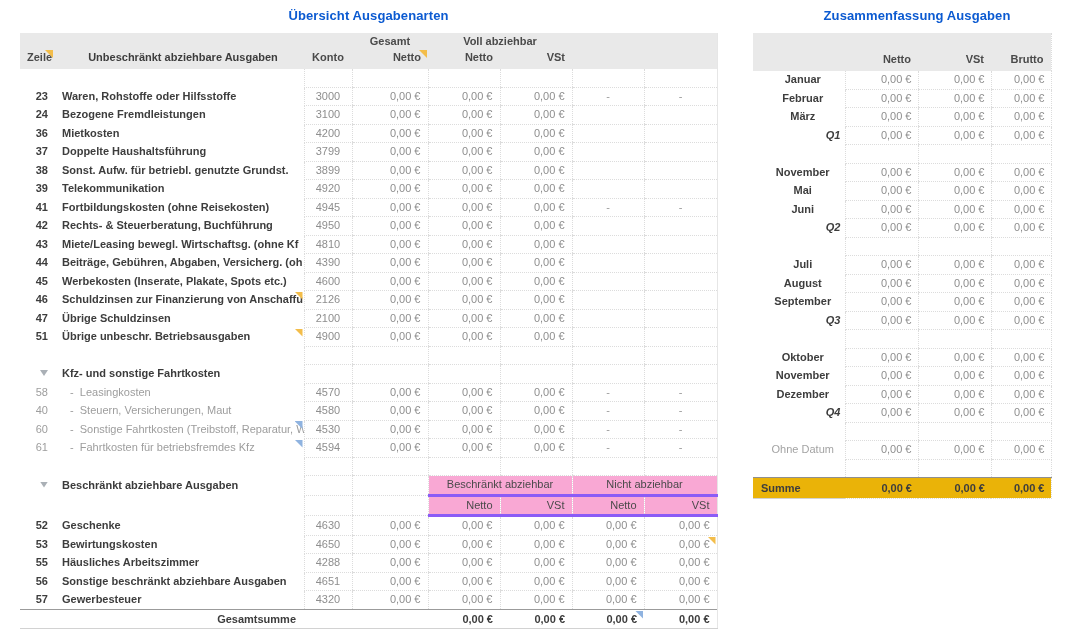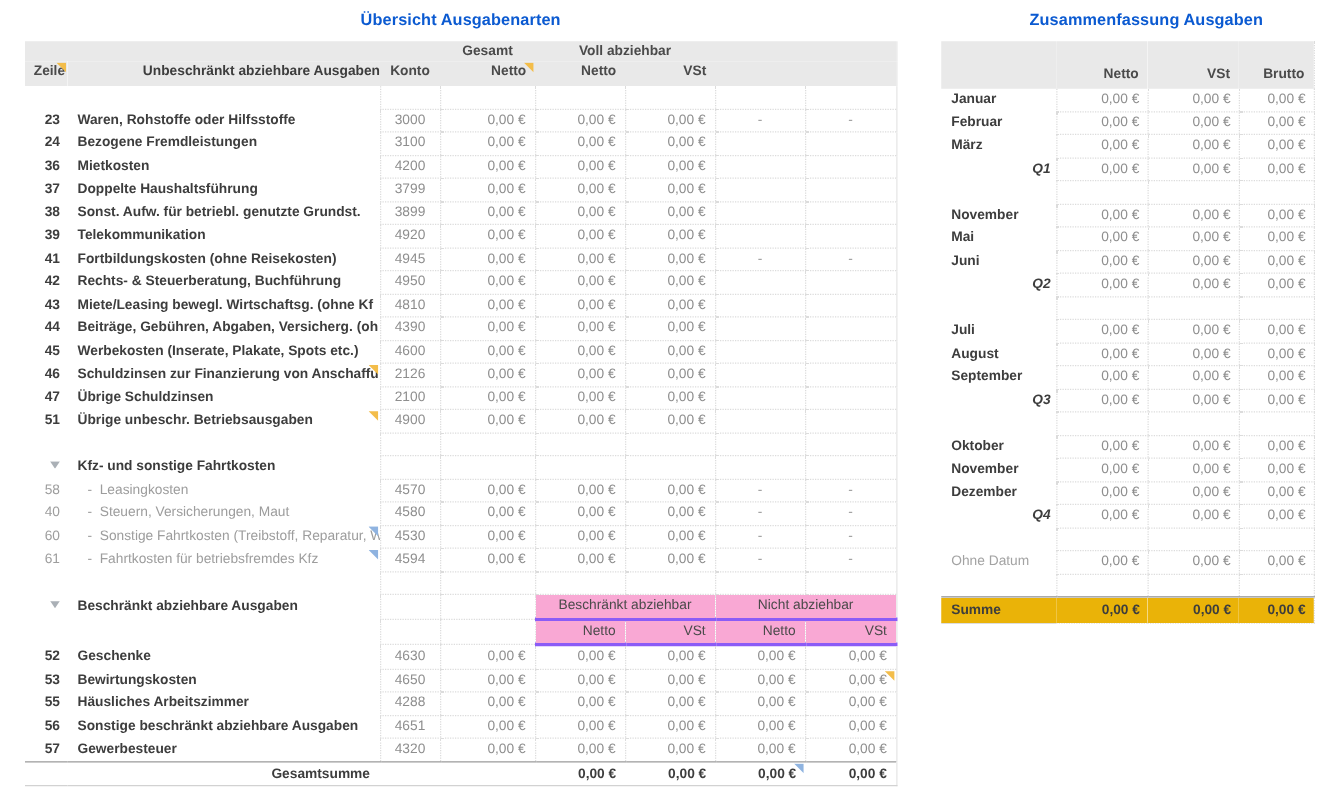--- a/index.html
+++ b/index.html
@@ -16,21 +16,21 @@
   .rt-title{left:768px;width:298px;}
 
   table{border-collapse:collapse;table-layout:fixed;position:absolute;}
   .ltable{left:20px;top:33px;width:697px;}
   .rtable{left:753px;top:33px;width:298px;}
 
   td,th{
     padding:0;margin:0;font-size:11px;height:17.5px;line-height:17.5px;
     overflow:hidden;white-space:nowrap;position:relative;font-weight:normal;
   }
-  thead th{background:#e9e9e9;color:#4a4a4a;font-weight:bold;text-align:right;}
+  thead th{background:#e9e9e9;color:#4a4a4a;font-weight:bold;}
   .ltable thead tr.b1 th{height:15px;line-height:16px;vertical-align:bottom;margin-top:39px;}
   .ltable thead tr.b2 th{height:20px;line-height:17px;vertical-align:top;}
   .rtable thead th{height:35px;vertical-align:bottom;padding-bottom:3px;}
 
   .num{text-align:right;padding-right:7px;}
   .ctr{text-align:center;}
   .zl{text-align:right;padding-right:6px;color:#3d3d3d;font-weight:bold;}
   .th-zeile{text-align:left;padding-left:7px;}
   .dsc{padding-left:8px;font-weight:bold;color:#3d3d3d;}
   .g{border-left:1px dotted #dcdcdc;border-bottom:1px dotted #dcdcdc;color:#8e8e8e;}
@@ -48,21 +48,21 @@
       clip-path:polygon(0 0,100% 0,100% 100%);}
   .mk-y{background:#f3bd4a;}
   .mk-b{background:#8fb3e0;}
 
   .lfoot td{
     border-top:1px solid #9b9b9b;border-bottom:1px solid #d2d2d2;
     font-weight:bold;color:#3d3d3d;height:18px;line-height:18px;background:#fff;
   }
   .ft-label{text-align:right;padding-right:8px;}
 
-  .rtable .lab{text-align:left;padding-left:8px;font-weight:bold;color:#3d3d3d;}
+  .rtable .lab{text-align:center;padding-left:8px;font-weight:bold;color:#3d3d3d;}
   .rtable td.val{
     border-left:1px dotted #dcdcdc;border-bottom:1px dotted #dcdcdc;
     color:#8e8e8e;text-align:right;padding-right:6px;
   }
   .rtable tr > *:last-child{border-right:1px dotted #dcdcdc;}
   .rtable .q .lab{text-align:right;padding-right:4px;font-style:italic;}
   .rtable .nodate .lab{color:#a3a3a3;font-weight:normal;}
   .rfoot td{
     border-top:1px solid #8f8f8f;border-bottom:1px solid #d2d2d2;
     font-weight:bold;color:#3d3d3d;height:20px;line-height:20px;background:#eab308;

